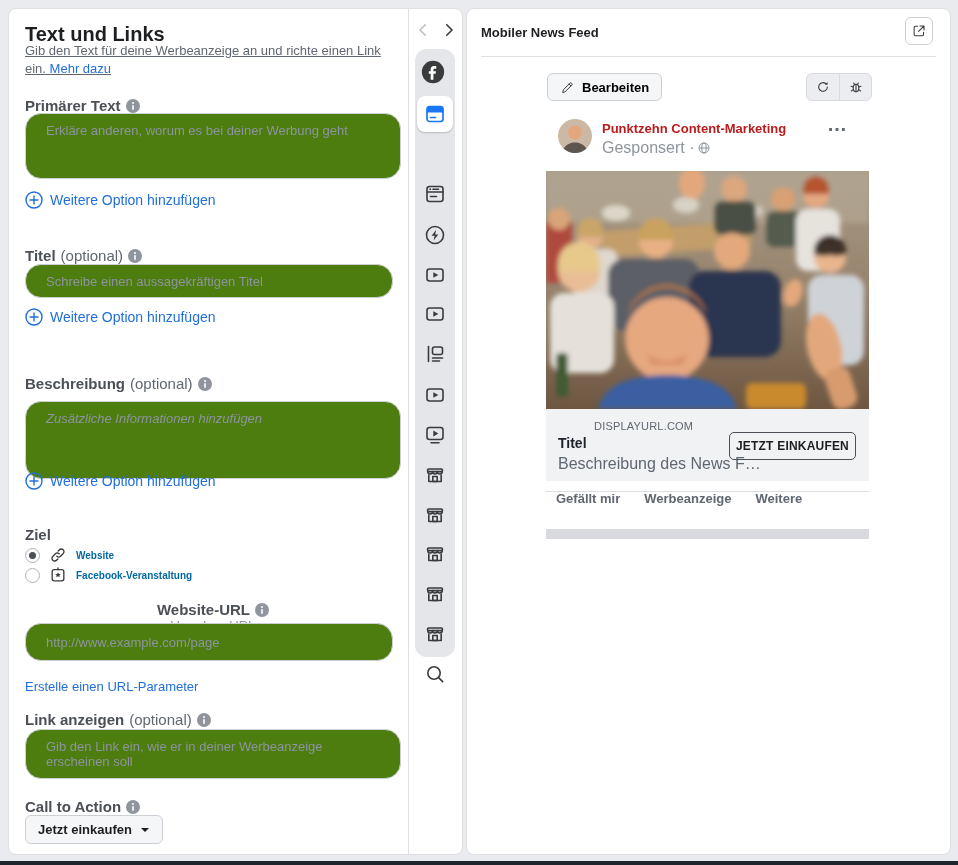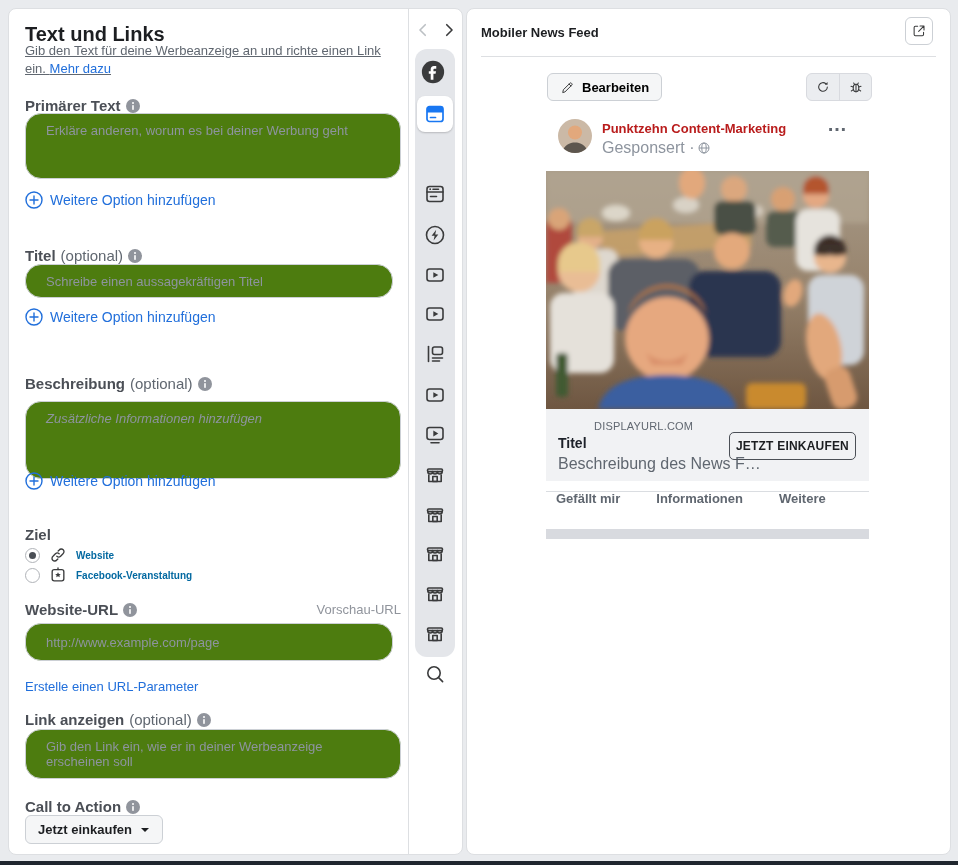--- a/index.html
+++ b/index.html
@@ -20,21 +20,21 @@
   textarea, input[type=text] {
     width:368px; border:1px solid #ccd0d5; border-radius:16px; background:#4d7c0f;
     font-family:inherit; font-size:13px; color:#1c1e21; padding:9px 20px; resize:none; outline:none;
   }
   ::placeholder { color:#8d949e; opacity:1; }
   .add-opt { display:flex; align-items:center; gap:7px; font-size:14px; color:#216fdb; cursor:pointer; }
   .radio-row { display:flex; align-items:center; gap:8px; height:20px; margin-bottom:4px; cursor:pointer; }
   .radio { width:15px; height:15px; border-radius:50%; border:1px solid #b0b3b8; background:#fff; position:relative; flex:0 0 auto; }
   .radio.sel::after { content:""; position:absolute; left:3px; top:3px; width:7px; height:7px; border-radius:50%; background:#4b4f56; }
   .radio-lbl { font-size:10px; font-weight:bold; color:#0369a1; }
-  .two-col { display:flex; justify-content:space-between; align-items:center; }
+  .two-col { display:flex; justify-content:space-between; align-items:center;flex-direction:column; }
   .hint { font-size:13px; color:#90949c; }
   .cta-btn { display:inline-flex; align-items:center; gap:8px; background:#f5f6f7; border:1px solid #ccd0d5;
     border-radius:6px; padding:6px 12px; font-size:13px; font-weight:bold; color:#1c1e21; cursor:pointer; }
 
   
   #toolbar-col { position:absolute; right:0; top:0; width:54px; height:100%; border-left:1px solid #dddfe2; }
   #nav-arrows { position:absolute; top:12px; left:0; width:54px; display:flex; justify-content:center; gap:8px; }
   #nav-arrows span { width:18px; height:18px; cursor:pointer; }
   #icon-strip { position:absolute; left:6px; top:40px; width:40px; height:608px; background:#e4e6ea; border-radius:12px; }
   .tico { position:absolute; left:50%; transform:translateX(-50%); width:24px; height:24px; cursor:pointer; }
@@ -59,21 +59,21 @@
   .sponsored { position:absolute; left:135px; top:130px; font-size:16px; color:#8d949e; display:flex; align-items:center; gap:4px; }
   .post-menu { position:absolute; left:360px; top:104px; font-size:20px; font-weight:bold; color:#606770; letter-spacing:1px; cursor:pointer; }
   .post-img { position:absolute; left:79px; top:162px; width:323px; height:238px; overflow:hidden; }
   .link-card { position:absolute; left:79px; top:400px; width:323px; height:72px; background:#f1f2f4; }
   .lc-url { position:absolute; left:12px; top:11px; font-size:11px; color:#606770; letter-spacing:.2px;margin-left:36px; }
   .lc-title { position:absolute; left:12px; top:26px; font-size:14px; font-weight:bold; color:#1d2129; }
   .lc-desc { position:absolute; left:12px; top:46px; font-size:16px; color:#606770; }
   .lc-btn { position:absolute; left:183px; top:23px; width:127px; height:28px; border:1px solid #4b4f56; border-radius:5px;
     background:transparent; font-family:inherit; font-size:12px; font-weight:bold; color:#1c1e21; letter-spacing:.2px; cursor:pointer; }
   .pv-divider2 { position:absolute; left:79px; top:482px; width:323px; height:1px; background:#dadde1; }
-  .actions { position:absolute; left:89px; top:482px; display:flex; gap:36px; }
+  .actions { position:absolute; left:89px; top:482px; display:flex; gap:24px; }
   .actions span { font-size:13px; font-weight:bold; color:#606770; cursor:pointer; }
   .graybar { position:absolute; left:79px; top:520px; width:323px; height:10px; background:#d8dadf; }
 
   svg .st { fill:none; stroke:#3a3b3c; stroke-width:1.6; stroke-linecap:round; stroke-linejoin:round; }
   svg .fl { fill:#3a3b3c; }
 </style>
 </head>
 <body>
 
 <div id="card-left" class="card" data-name="text-and-links-panel">
@@ -449,19 +449,19 @@
   <div class="link-card" data-name="link-card">
     <div class="lc-url" data-name="display-url">DISPLAYURL.COM</div>
     <div class="lc-title" data-name="ad-headline">Titel</div>
     <div class="lc-desc" data-name="ad-description">Beschreibung des News F…</div>
     <button class="lc-btn" data-name="ad-cta-button">JETZT EINKAUFEN</button>
   </div>
 
   <div class="pv-divider2" data-name="divider"></div>
   <div class="actions" data-name="post-actions">
     <span data-name="like-button">Gefällt mir</span>
-    <span data-name="comment-button">Informationen</span>
+    <span data-name="comment-button">Werbeanzeige</span>
     <span data-name="share-button">Weitere</span>
   </div>
   <div class="graybar" data-name="scroll-placeholder"></div>
 </div>
 
 <div id="bottom-bar" data-name="bottom-section-edge"></div>
 
 </body></html>

